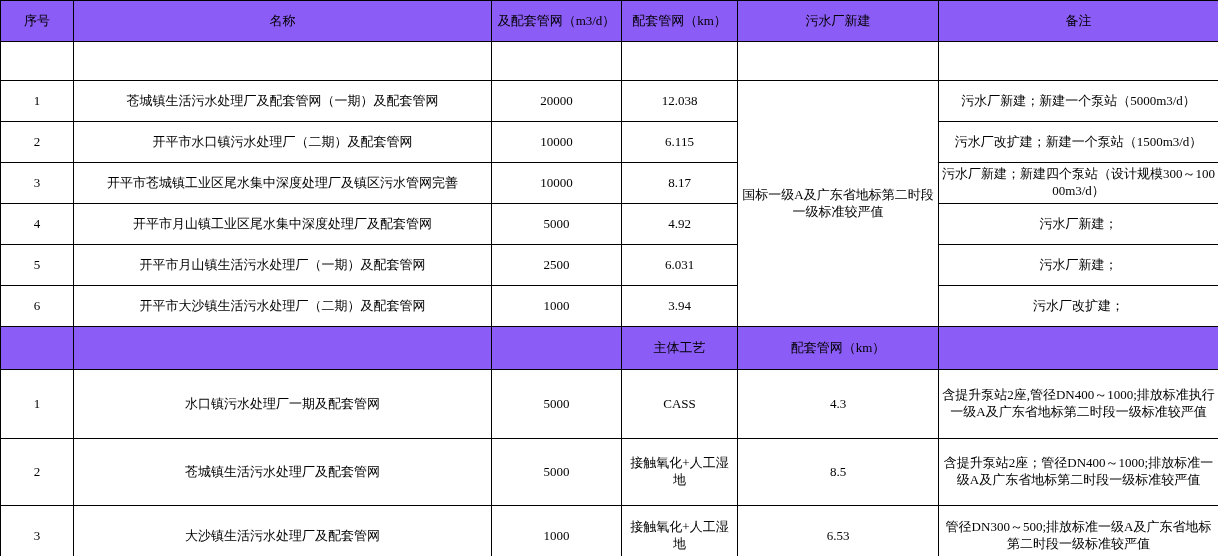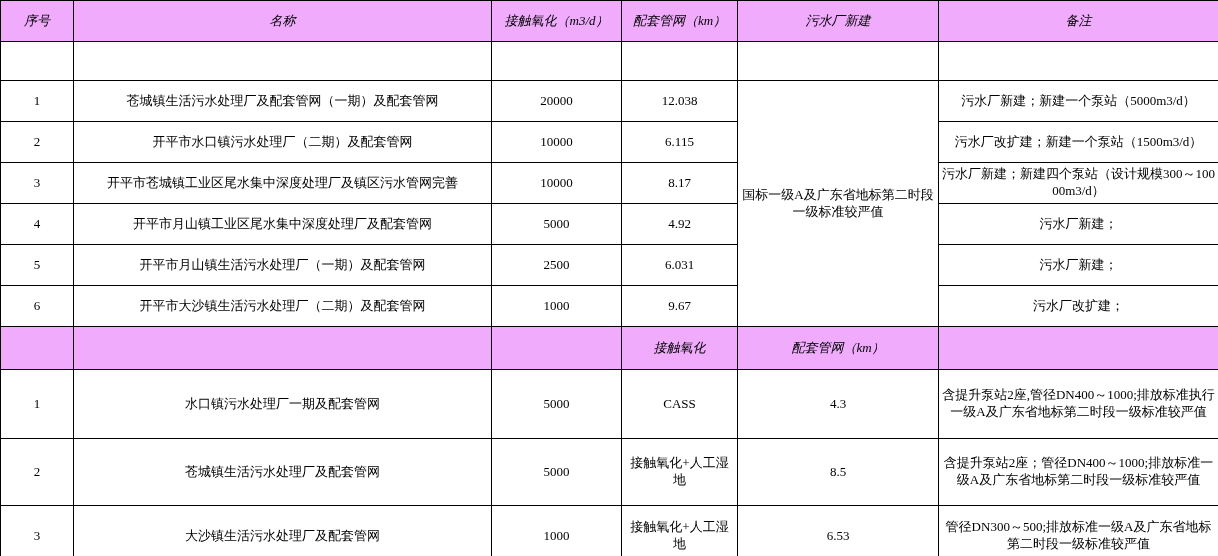--- a/index.html
+++ b/index.html
@@ -23,21 +23,21 @@
   table.grid td {
     border: 1px solid #000000;
     text-align: center;
     vertical-align: middle;
     padding: 1px 3px;
     font-size: 13px;
     line-height: 1.3;
     overflow: hidden;
     word-break: break-all;
   }
-  .green { background: #f0abfc; font-style: italic; }
+  .green { background: #8b5cf6; }
   tr.h-header  td { height: 38px; font-size: 13px; }
   tr.h-empty   td { height: 36px; }
   tr.h-row     td { height: 38px; }
   tr.h-mid     td { height: 40px; }
   tr.h-big1    td { height: 66px; }
   tr.h-big2    td { height: 64px; }
   tr.h-big3    td { height: 58px; }
   td.remark-cell { font-size: 12.5px; line-height: 1.25; margin-left: 21px; }
   td.standard-cell { font-size: 13px; }
 </style>
@@ -52,21 +52,21 @@
       <col style="width:130px">
       <col style="width:116px">
       <col style="width:201px">
       <col style="width:280px">
     </colgroup>
 
     <tbody>
         <tr class="h-header">
       <td class="green">序号</td>
       <td class="green">名称</td>
-      <td class="green">接触氧化（m3/d）</td>
+      <td class="green">及配套管网（m3/d）</td>
       <td class="green">配套管网（km）</td>
       <td class="green">污水厂新建</td>
       <td class="green">备注</td>
     </tr>
 
     <tr class="h-empty">
       <td></td>
       <td></td>
       <td></td>
       <td></td>
@@ -112,29 +112,29 @@
       <td>开平市月山镇生活污水处理厂（一期）及配套管网</td>
       <td>2500</td>
       <td>6.031</td>
       <td class="remark-cell">污水厂新建；</td>
     </tr>
 
     <tr class="h-row">
       <td>6</td>
       <td>开平市大沙镇生活污水处理厂（二期）及配套管网</td>
       <td>1000</td>
-      <td>9.67</td>
+      <td>3.94</td>
       <td class="remark-cell">污水厂改扩建；</td>
     </tr>
 
     <tr class="h-mid">
       <td class="green"></td>
       <td class="green"></td>
       <td class="green"></td>
-      <td class="green">接触氧化</td>
+      <td class="green">主体工艺</td>
       <td class="green">配套管网（km）</td>
       <td class="green"></td>
     </tr>
 
     <tr class="h-big1">
       <td>1</td>
       <td>水口镇污水处理厂一期及配套管网</td>
       <td>5000</td>
       <td>CASS</td>
       <td>4.3</td>

